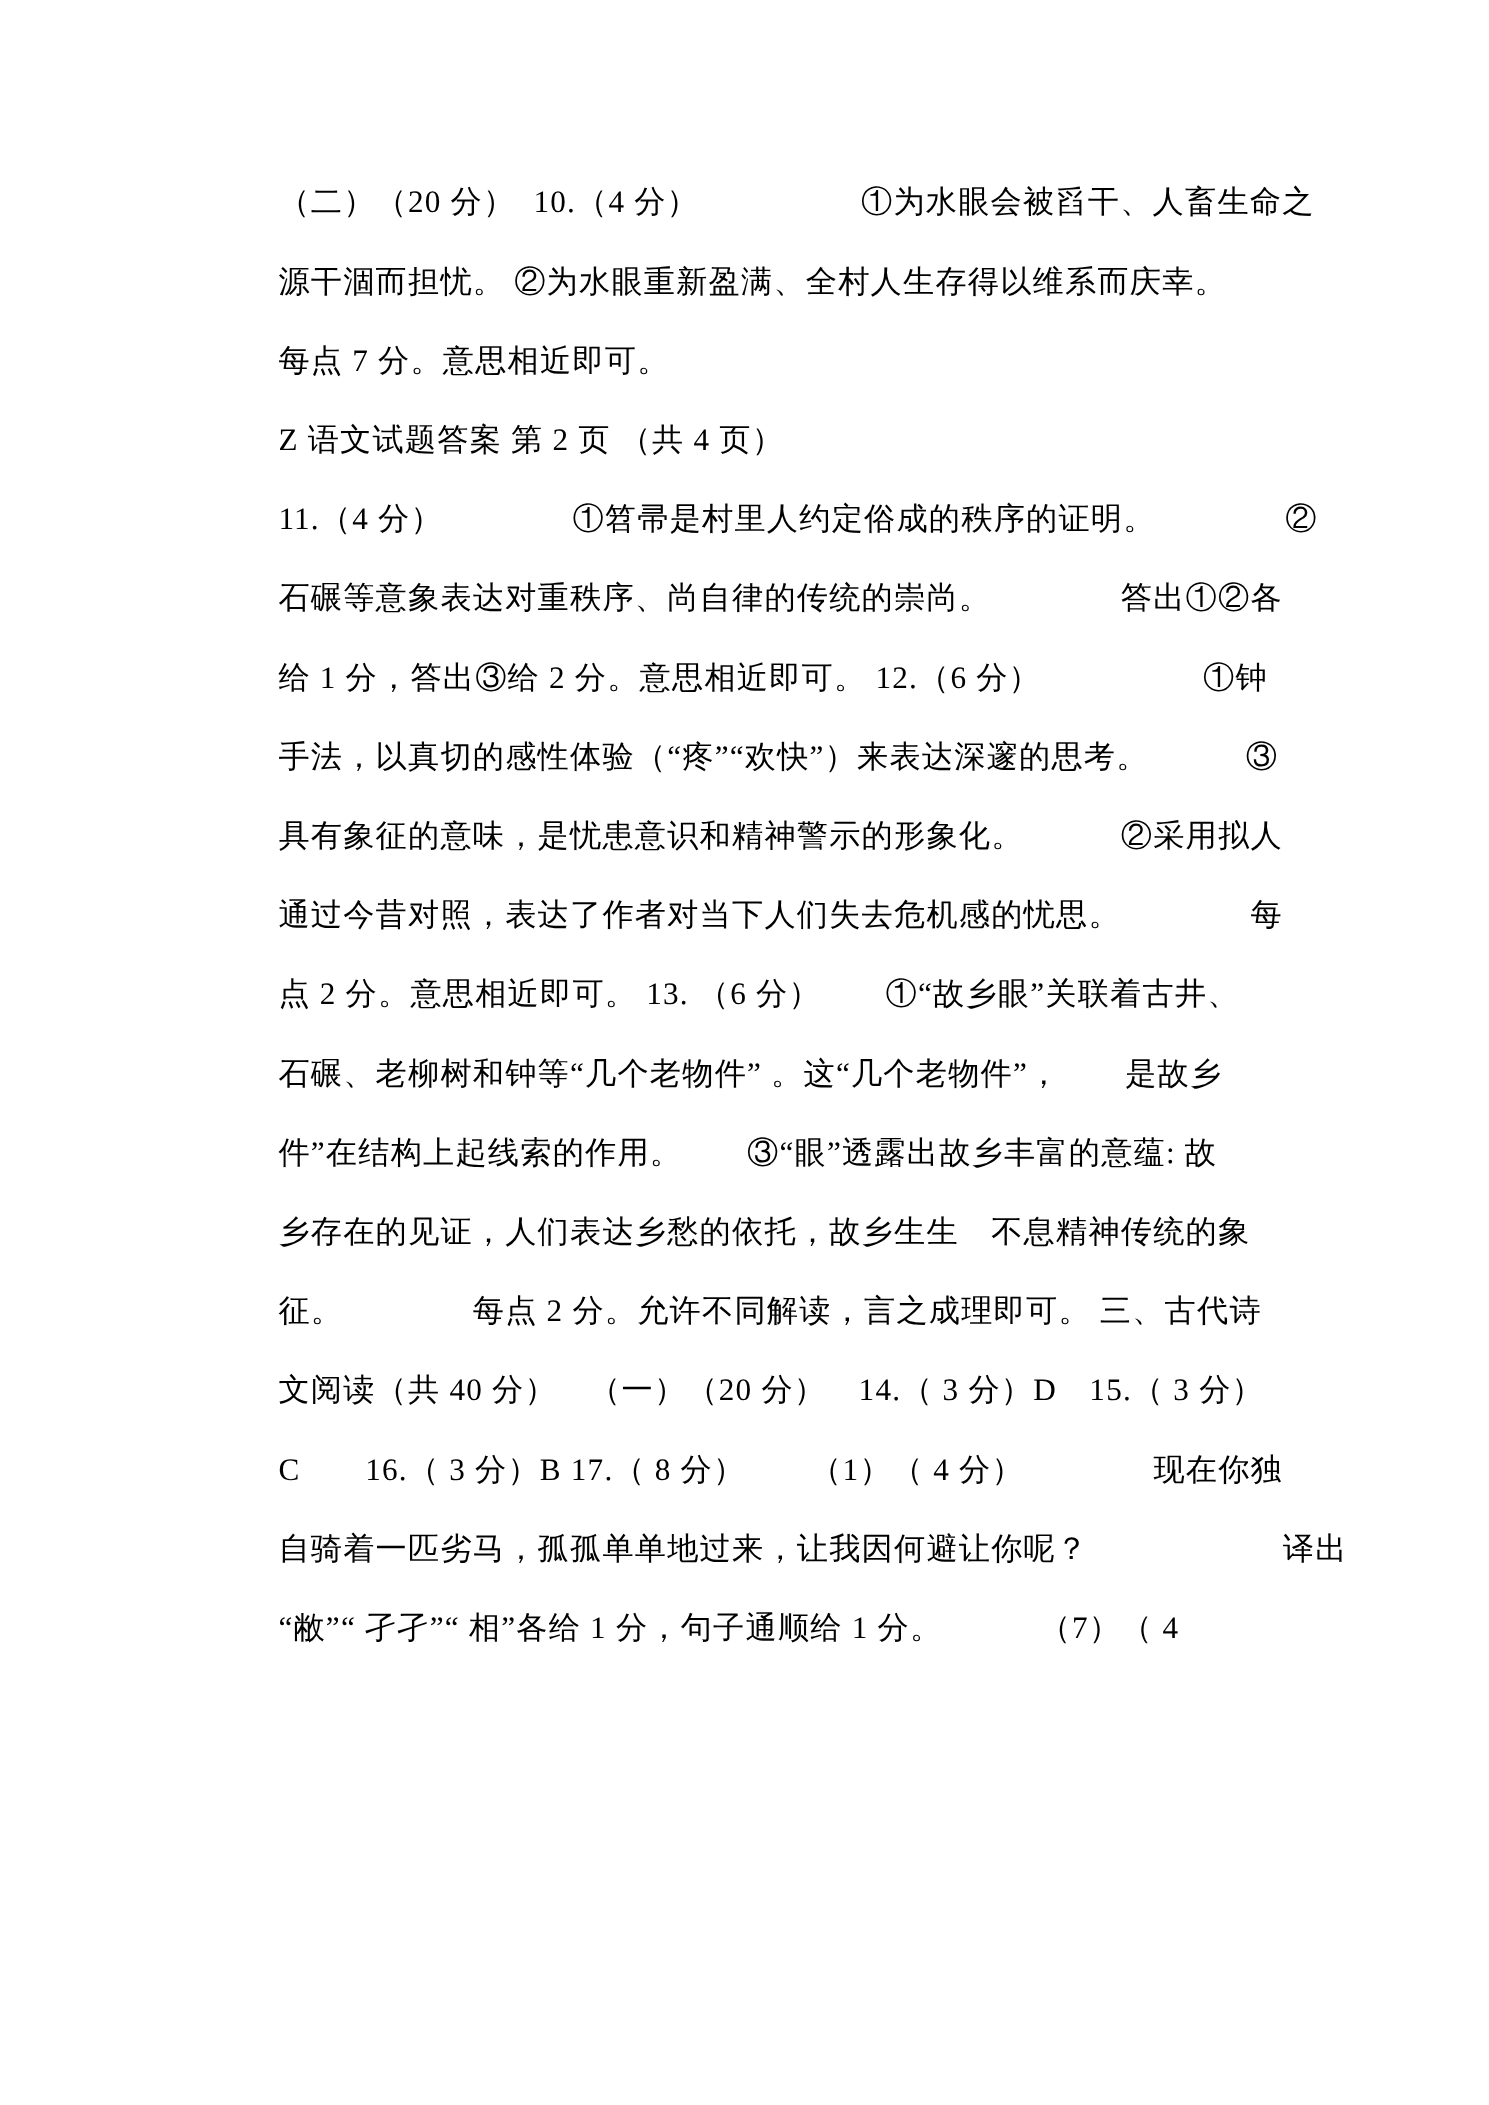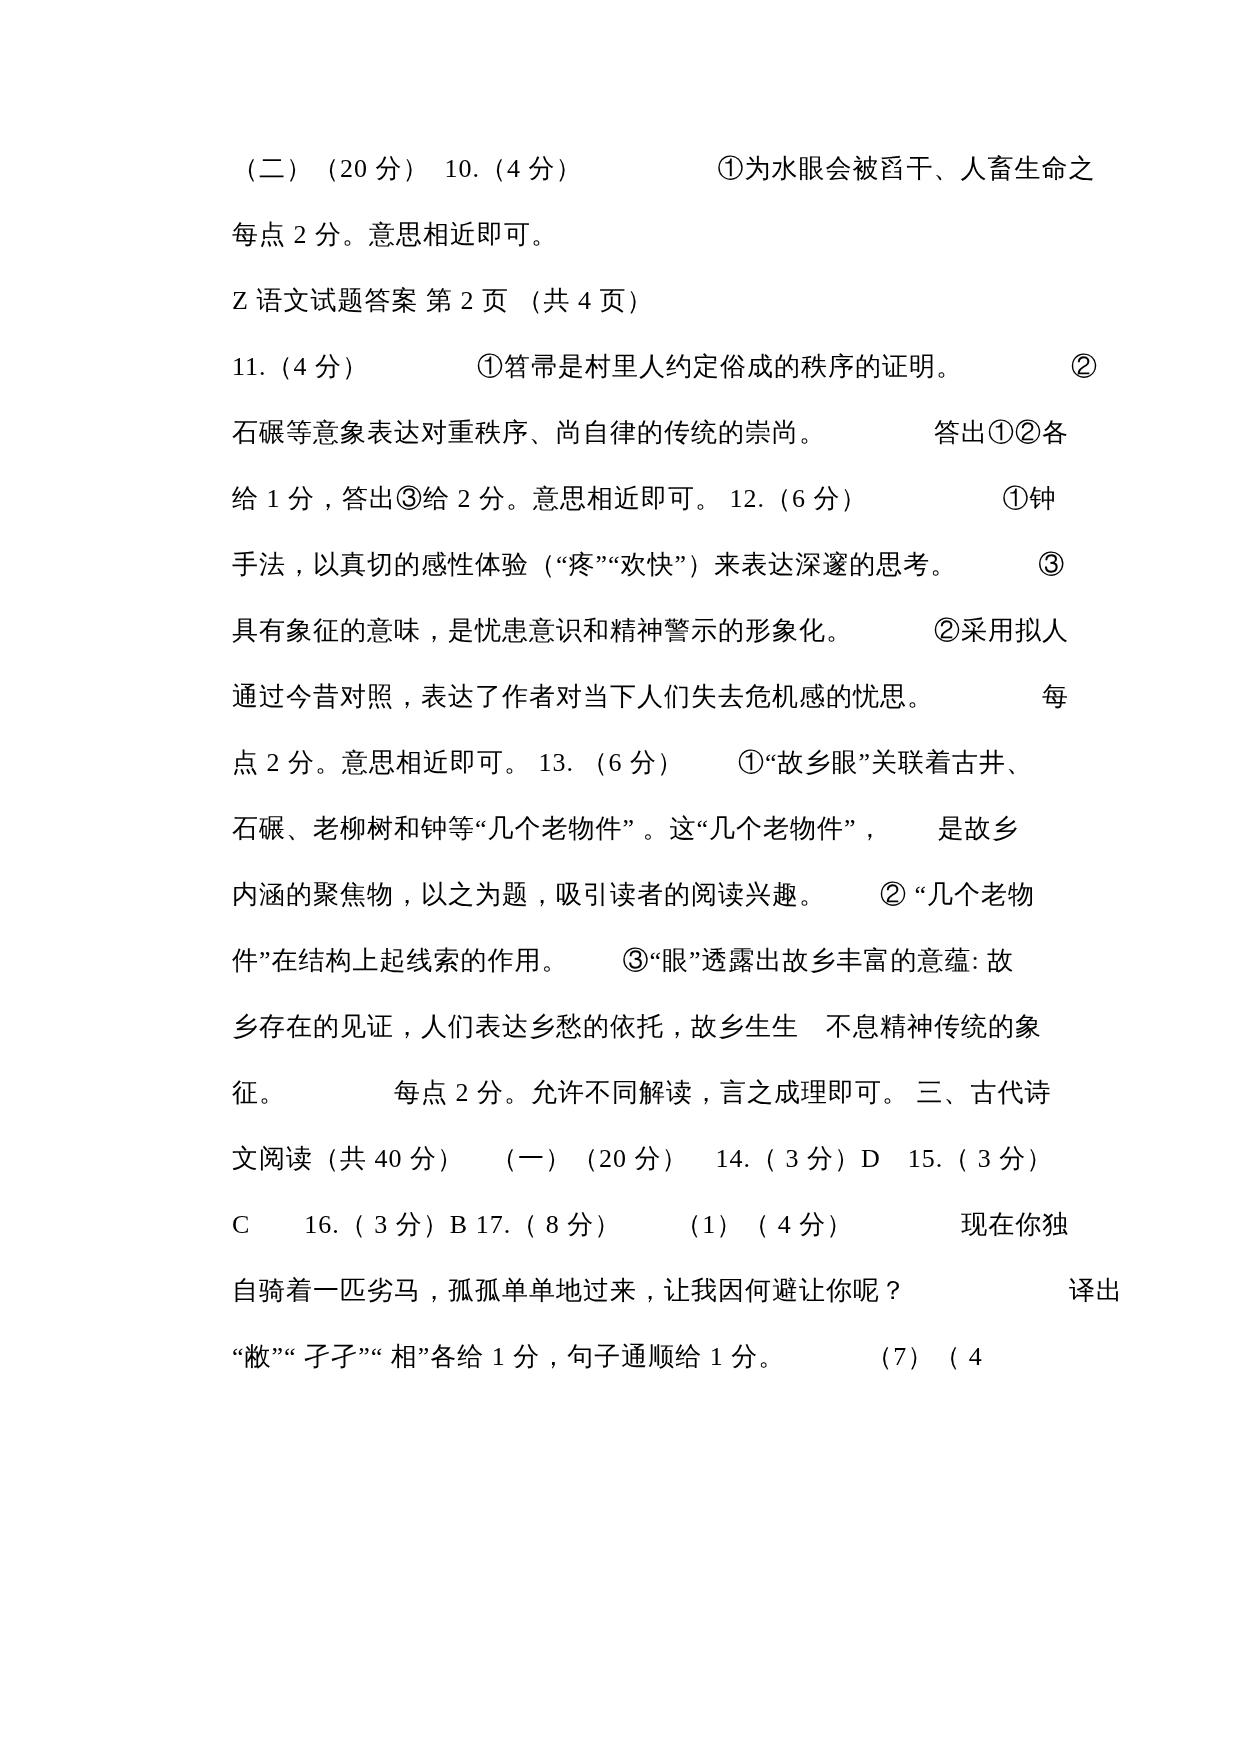--- a/index.html
+++ b/index.html
@@ -39,31 +39,31 @@
   }
   .seg.italic {
   }
 </style>
 </head>
 <body>
 
 <div class="page">
   <div class="text-block">
       <div class="line"><span class="seg">（二）（20 分）  10.（4 分）　　　　　①为水眼会被舀干、人畜生命之</span></div>
-      <div class="line"><span class="seg">每点 2 分。意思相近即可。</span></div>
+      <div class="line"><span class="seg">源干涸而担忧。 ②为水眼重新盈满、全村人生存得以维系而庆幸。</span></div>
+      <div class="line"><span class="seg">每点 7 分。意思相近即可。</span></div>
       <div class="line"><span class="seg">Z 语文试题答案 第 2 页 （共 4 页）</span></div>
       <div class="line"><span class="seg">11.（4 分）　　　　①笤帚是村里人约定俗成的秩序的证明。　　　　②</span></div>
       <div class="line"><span class="seg">石碾等意象表达对重秩序、尚自律的传统的崇尚。　　　　答出①②各</span></div>
       <div class="line"><span class="seg">给 1 分，答出③给 2 分。意思相近即可。 12.（6 分）　　　　　①钟</span></div>
       <div class="line"><span class="seg">手法，以真切的感性体验（“疼”“欢快”）来表达深邃的思考。　　　③</span></div>
       <div class="line"><span class="seg">具有象征的意味，是忧患意识和精神警示的形象化。　　　②采用拟人</span></div>
       <div class="line"><span class="seg">通过今昔对照，表达了作者对当下人们失去危机感的忧思。　　　　每</span></div>
       <div class="line"><span class="seg">点 2 分。意思相近即可。 13. （6 分）　　①“故乡眼”关联着古井、</span></div>
       <div class="line"><span class="seg">石碾、老柳树和钟等“几个老物件” 。这“几个老物件”，　　是故乡</span></div>
-      <div class="line"><span class="seg">内涵的聚焦物，以之为题，吸引读者的阅读兴趣。　　② “几个老物</span></div>
       <div class="line"><span class="seg">件”在结构上起线索的作用。　　③“眼”透露出故乡丰富的意蕴: 故</span></div>
       <div class="line"><span class="seg">乡存在的见证，人们表达乡愁的依托，故乡生生　不息精神传统的象</span></div>
       <div class="line"><span class="seg">征。　　　　每点 2 分。允许不同解读，言之成理即可。 三、古代诗</span></div>
       <div class="line"><span class="seg">文阅读（共 40 分）　（一）（20 分）　14.（ 3 分）D　15.（ 3 分）</span></div>
       <div class="line"><span class="seg">C　　16.（ 3 分）B 17.（ 8 分）　　（1）（ 4 分）　　　　现在你独</span></div>
       <div class="line"><span class="seg">自骑着一匹劣马，孤孤单单地过来，让我因何避让你呢？　　　　　　译出</span></div>
       <div class="line"><span class="seg">“敝”“ </span><span class="seg italic">孑孑</span><span class="seg">”“ 相”各给 1 分，句子通顺给 1 分。　　　（7）（ 4</span></div>
     </div>
 </div>
 

